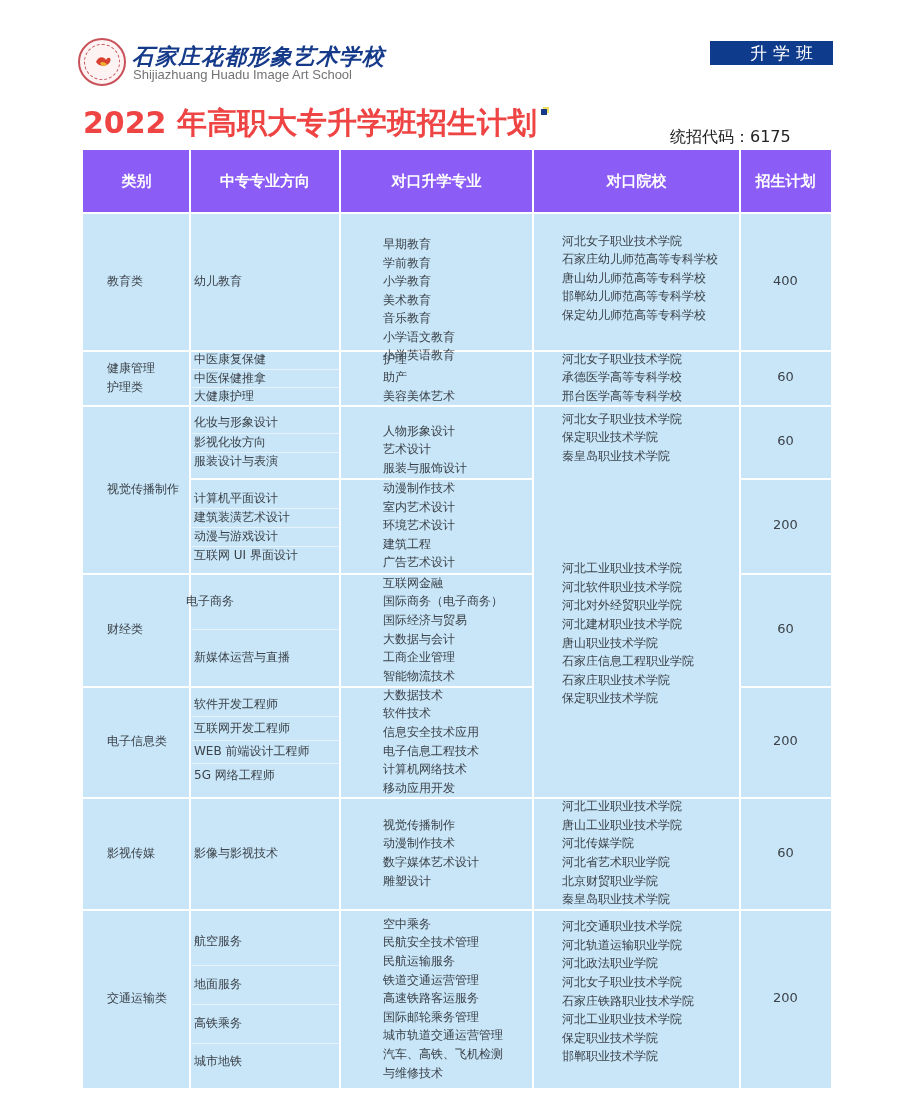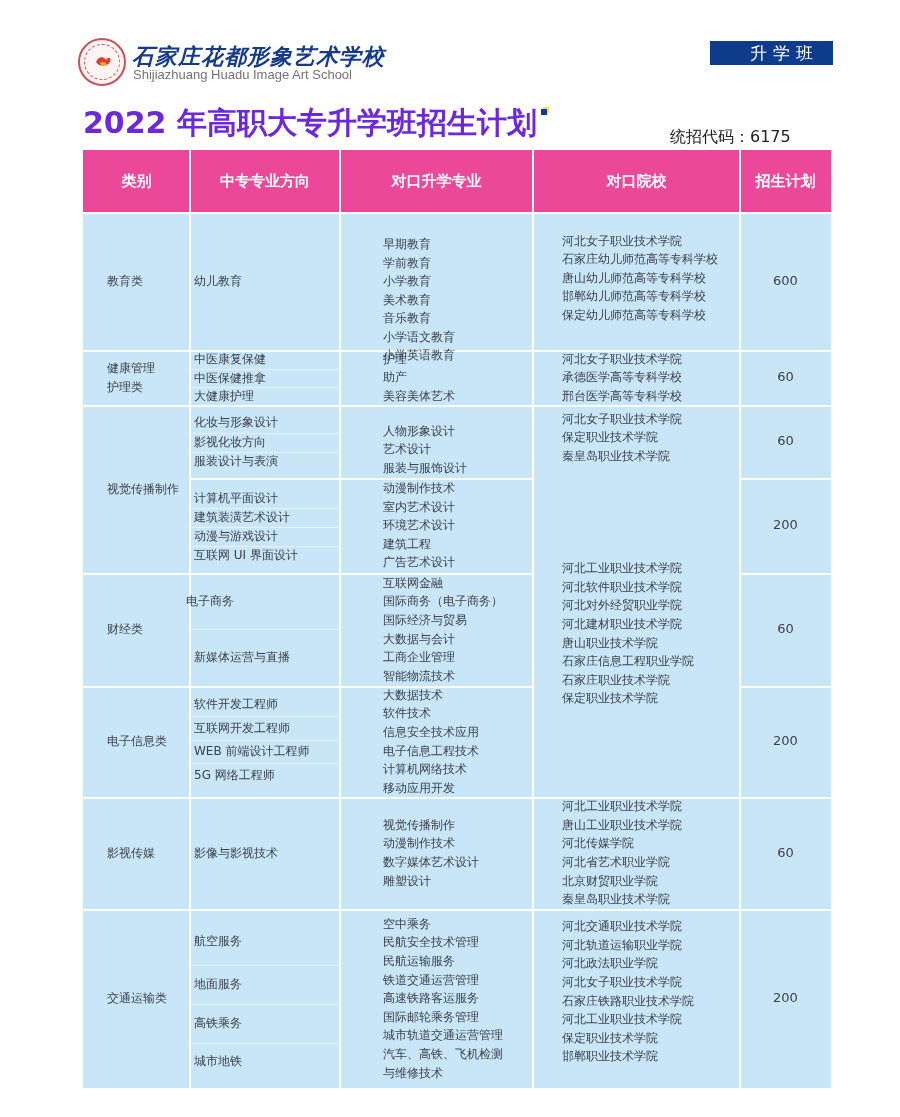--- a/index.html
+++ b/index.html
@@ -10,27 +10,27 @@
           border: 2px solid #c9515a; background: #fdf3f3; }
   .logo::before { content: ""; position: absolute; inset: 4px; border-radius: 50%; border: 1px dashed #c9515a; }
   .logo-mark { position: absolute; left: 14px; top: 14px; width: 18px; height: 16px; }
   .school-cn { position: absolute; left: 132px; top: 42px; font-family: "DejaVu Serif", serif; font-size: 22px;
                font-weight: bold; font-style: italic; color: #153a8a; letter-spacing: 1px; }
   .school-en { position: absolute; left: 133px; top: 67px; font-family: "Liberation Sans", sans-serif; font-size: 13px; color: #737373; }
 
   .tag { position: absolute; left: 710px; top: 41px; width: 123px; height: 24px; background: #0f3b8c; color: #fff;
          font-size: 17px; text-align: right; padding-right: 14px; line-height: 24px; letter-spacing: 6px; }
 
-  .title { position: absolute; left: 83px; top: 103px; font-size: 30px; font-weight: bold; color: #6d28d9; white-space: nowrap; }
+  .title { position: absolute; left: 83px; top: 103px; font-size: 30px; font-weight: bold; color: #ef4444; white-space: nowrap; }
   .title-dot { display: inline-block; width: 6px; height: 6px; background: #153a8a; margin-left: 4px; vertical-align: top; margin-top: 6px;
                box-shadow: 2px -2px 0 #f0e060; }
   .code { position: absolute; left: 670px; top: 127px; font-size: 16px; color: #222; white-space: nowrap; }
 
   .table { position: absolute; left: 83px; top: 150px; width: 748px; height: 938px; background: #c8e6f7; }
-  .hdr { position: absolute; top: 0; height: 62px; background: #ec4899; color: #ffffff; font-weight: bold; font-size: 15px;
+  .hdr { position: absolute; top: 0; height: 62px; background: #8b5cf6; color: #ffffff; font-weight: bold; font-size: 15px;
          display: flex; align-items: center; justify-content: center; }
   .cell { position: absolute; display: flex; align-items: center; font-size: 12px; color: #3c424a; line-height: 18.6px; }
   .cell.center { justify-content: center; }
   .cell.pad { padding-left: 4px; }
   .cell .lines { display: flex; flex-direction: column; }
   .vline { position: absolute; top: 0; width: 2px; background: #ffffff; height: 938px; }
   .hline { position: absolute; height: 2px; background: #ffffff; }
   .hline.thin { height: 1px; background: #e6f3fb; }
   .num { font-size: 13px; color: #3c424a; }
 </style>
@@ -105,21 +105,21 @@
   </div>
   <div class="cell" style="left:479px;width:177px;top:62px;height:138px;padding-bottom:6px">
     <div class="lines">
       <span>河北女子职业技术学院</span>
       <span>石家庄幼儿师范高等专科学校</span>
       <span>唐山幼儿师范高等专科学校</span>
       <span>邯郸幼儿师范高等专科学校</span>
       <span>保定幼儿师范高等专科学校</span>
     </div>
   </div>
-  <div class="cell center num" style="left:657px;width:91px;top:62px;height:138px">600</div>
+  <div class="cell center num" style="left:657px;width:91px;top:62px;height:138px">400</div>
 
   <div class="cell" style="left:24px;width:82px;top:200px;height:55px">
     <div class="lines">
       <span>健康管理</span>
       <span>护理类</span>
     </div>
   </div>
   <div class="cell pad" style="left:107px;width:149px;top:200px;height:19px">中医康复保健</div>
   <div class="cell pad" style="left:107px;width:149px;top:219px;height:18px">中医保健推拿</div>
   <div class="cell pad" style="left:107px;width:149px;top:237px;height:18px">大健康护理</div>

